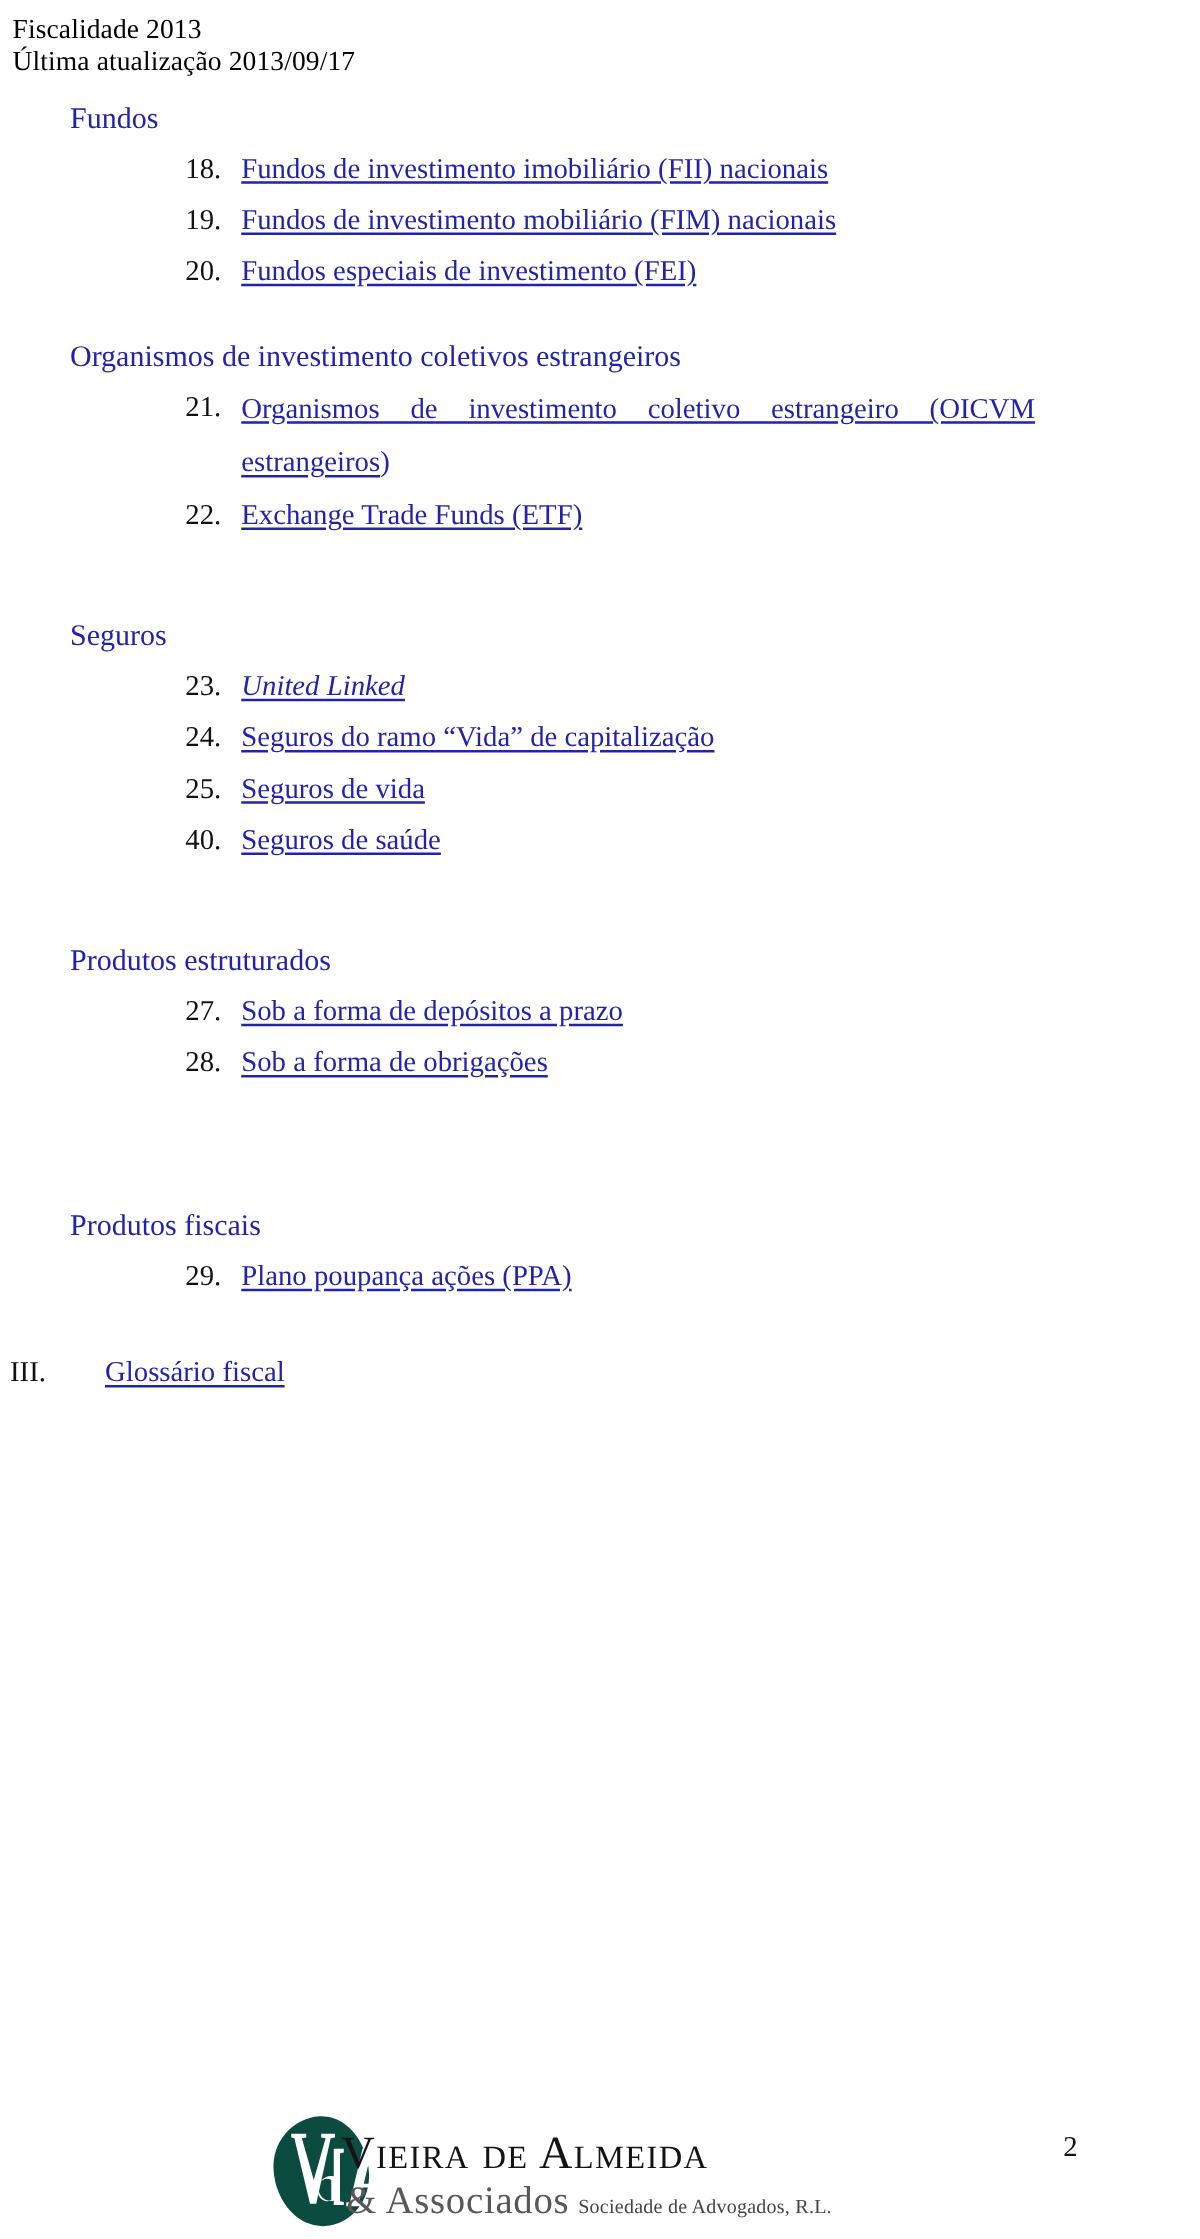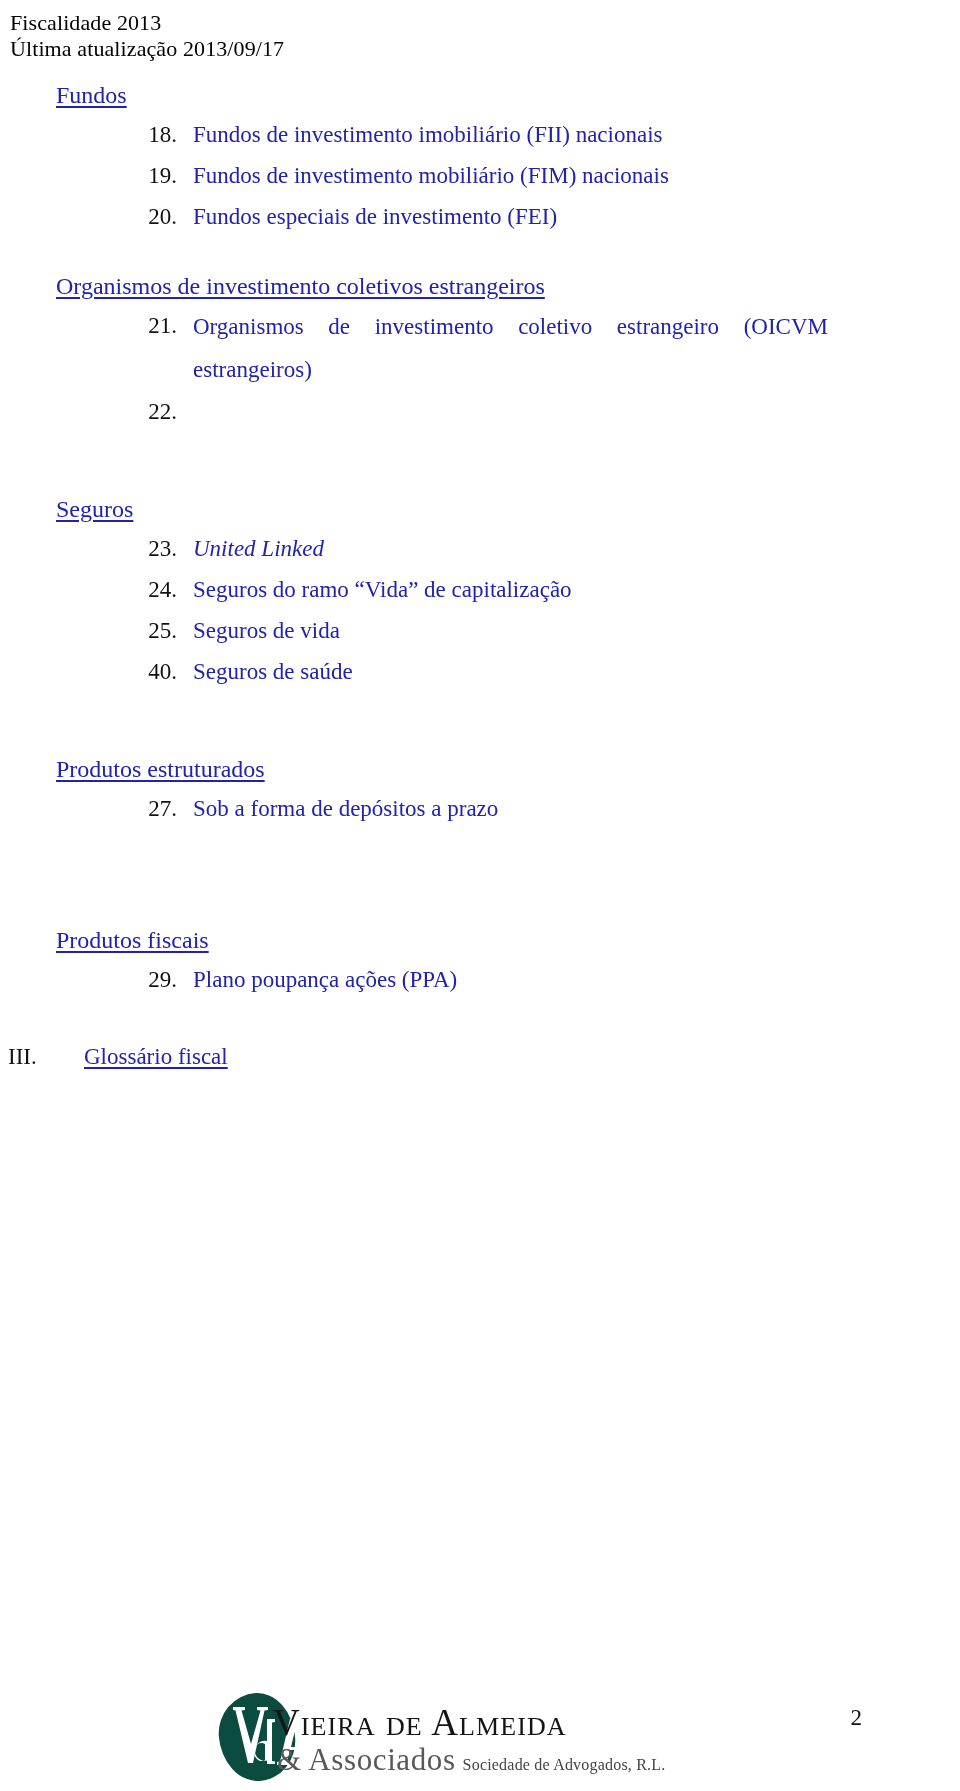--- a/index.html
+++ b/index.html
@@ -46,21 +46,20 @@
 
   .group { position: relative; }
 
   
   .group-heading {
     color: #2222aa;
     font-size: 24px;
     line-height: 30px;
     margin-left: 56px;
     display: inline-block;
-    text-decoration: underline;
     text-underline-offset: 3px;
     white-space: nowrap;
   }
 
   .group-heading-row { height: 34px; }
 
   
   .entry {
     position: relative;
     min-height: 41px;
@@ -78,20 +77,21 @@
     color: #111111;
   }
   .entry .entry-text {
     display: block;
     margin-left: 68px;
     font-size: 23px;
     line-height: 41px;
     color: #2222aa;
   }
   .entry .entry-text .lk {
+    text-decoration: underline;
     text-underline-offset: 3px;
   }
   .entry.italic .entry-text { font-style: italic; }
 
   
   .entry.justified .entry-text {
     text-align: justify;
     text-align-last: left;
     margin-left: 68px;
     margin-right: 132px;
@@ -250,20 +250,21 @@
   <div class="group">
     <div class="group-heading-row">
       <span class="group-heading">Organismos de investimento coletivos estrangeiros</span>
     </div>
     <div class="entry justified">
       <span class="num">21.</span>
       <span class="entry-text"><span class="lk">Organismos de investimento coletivo estrangeiro (OICVM estrangeiros</span><span class="tail-paren">)</span></span>
     </div>
     <div class="entry">
       <span class="num">22.</span>
+      <span class="entry-text"><span class="lk">Exchange Trade Funds (ETF)</span></span>
     </div>
   </div>
 
   <div class="spacer-lg"></div>
 
   <div class="group">
     <div class="group-heading-row">
       <span class="group-heading">Seguros</span>
     </div>
     <div class="entry italic">
@@ -286,20 +287,24 @@
 
   <div class="spacer-lg"></div>
 
   <div class="group">
     <div class="group-heading-row">
       <span class="group-heading">Produtos estruturados</span>
     </div>
     <div class="entry">
       <span class="num">27.</span>
       <span class="entry-text"><span class="lk">Sob a forma de depósitos a prazo</span></span>
+    </div>
+    <div class="entry">
+      <span class="num">28.</span>
+      <span class="entry-text"><span class="lk">Sob a forma de obrigações</span></span>
     </div>
   </div>
 
   <div class="spacer-xl"></div>
 
   <div class="group">
     <div class="group-heading-row">
       <span class="group-heading">Produtos fiscais</span>
     </div>
     <div class="entry">

